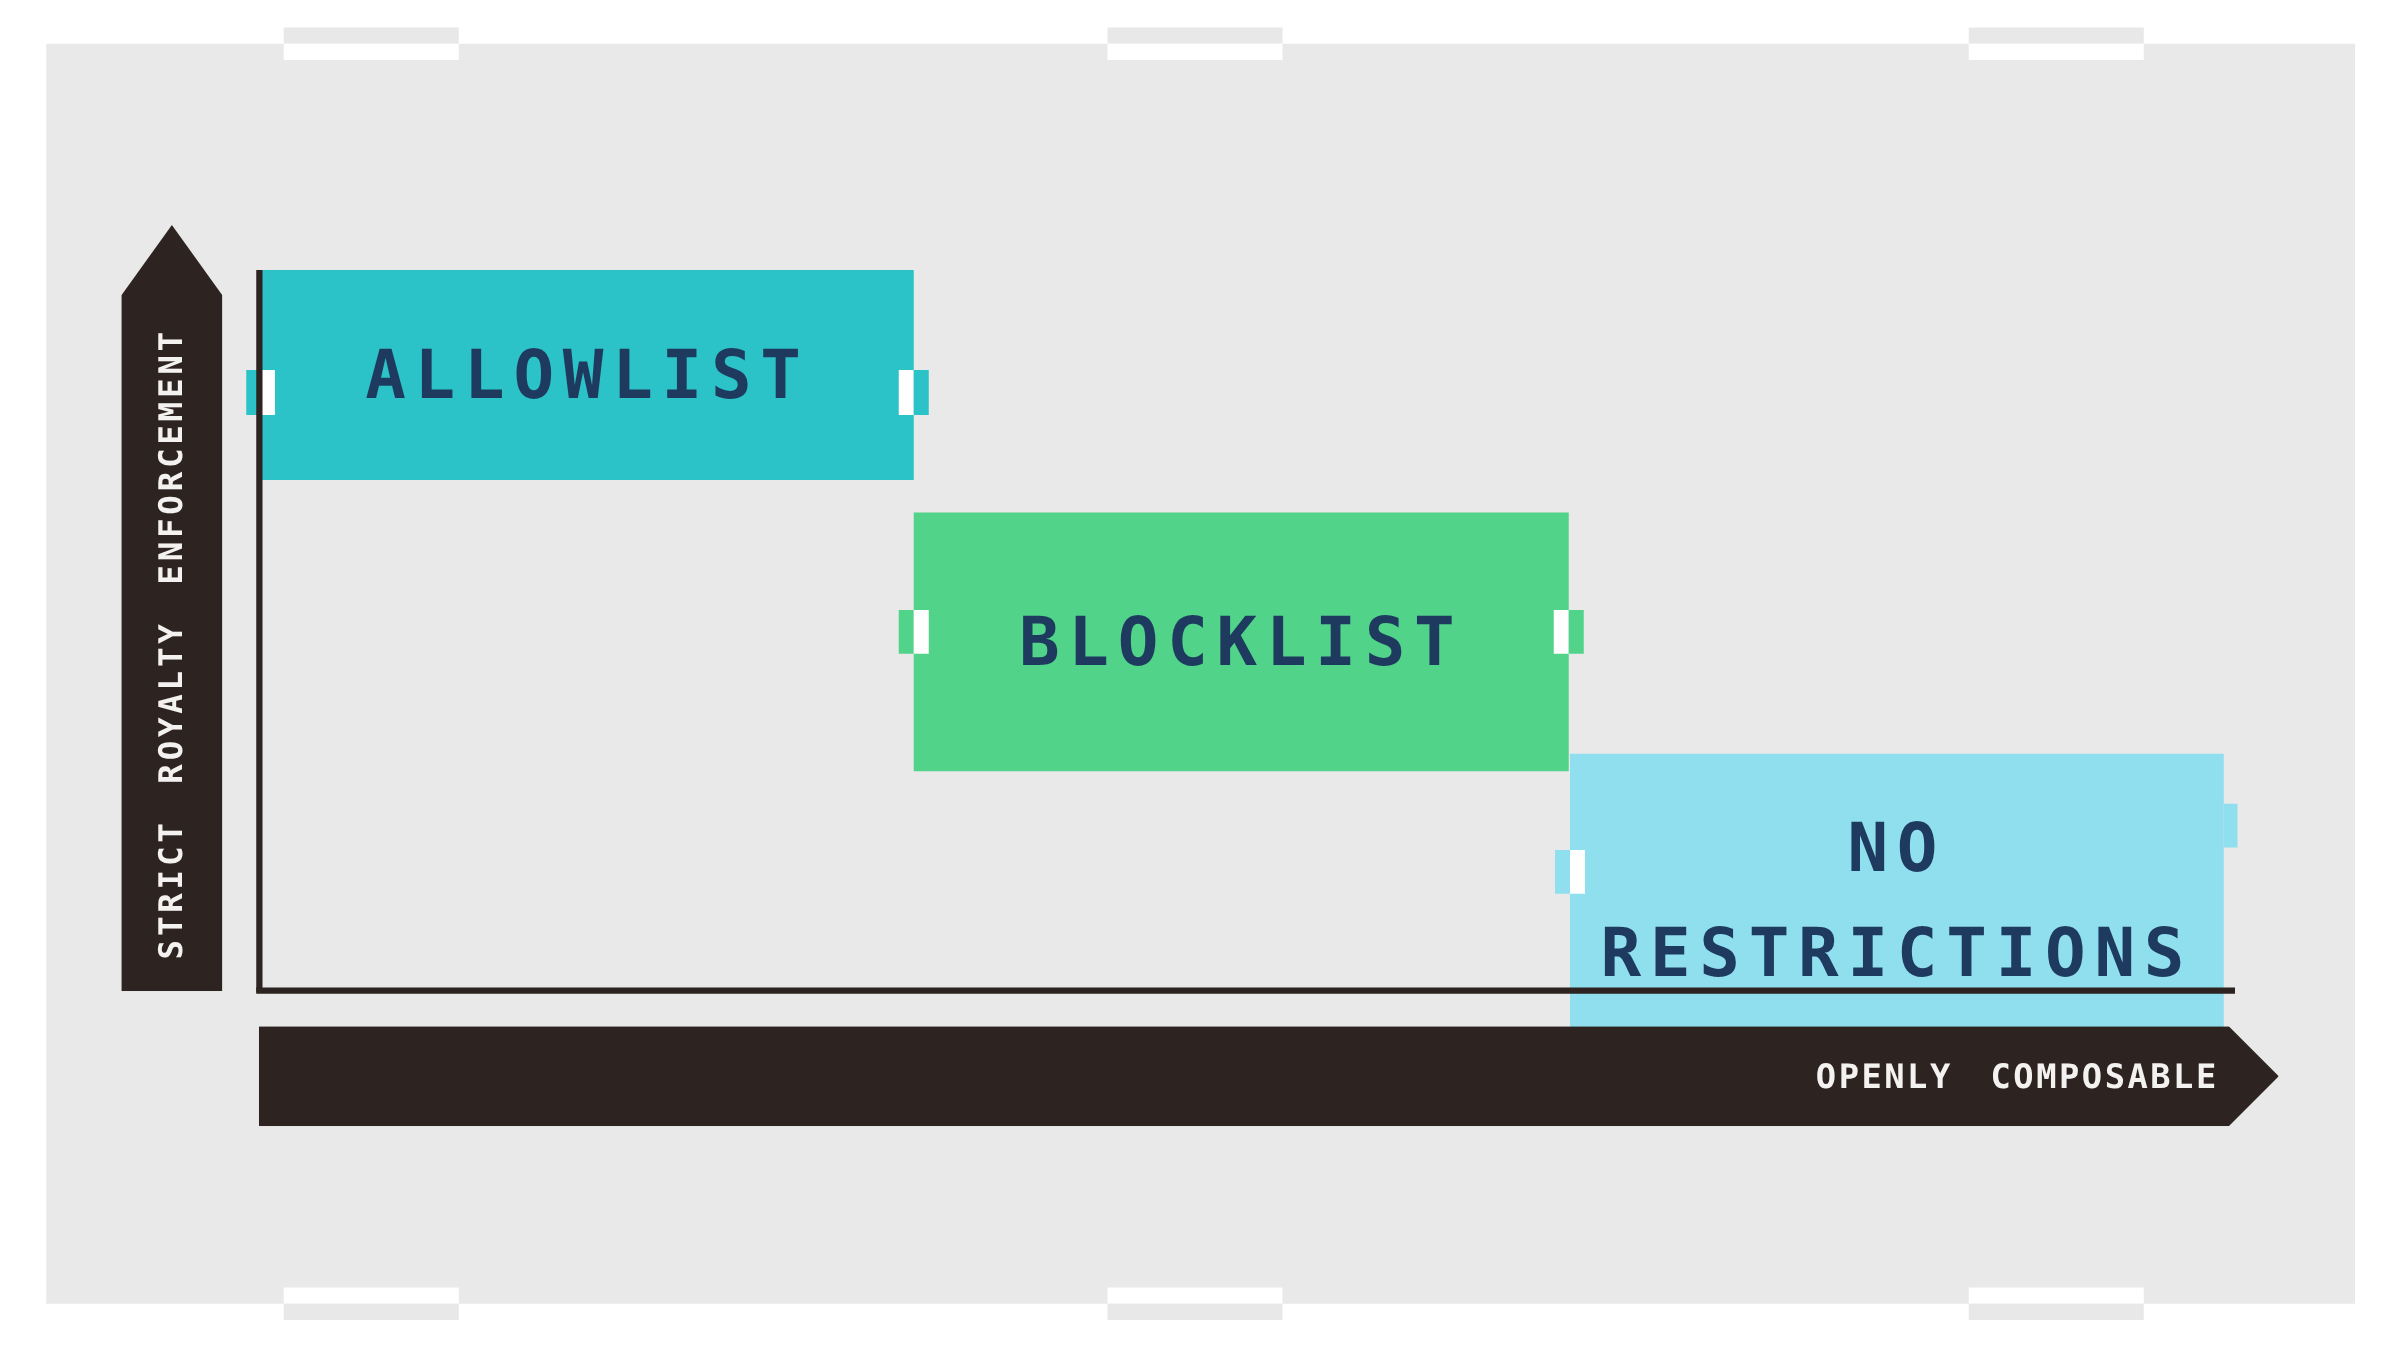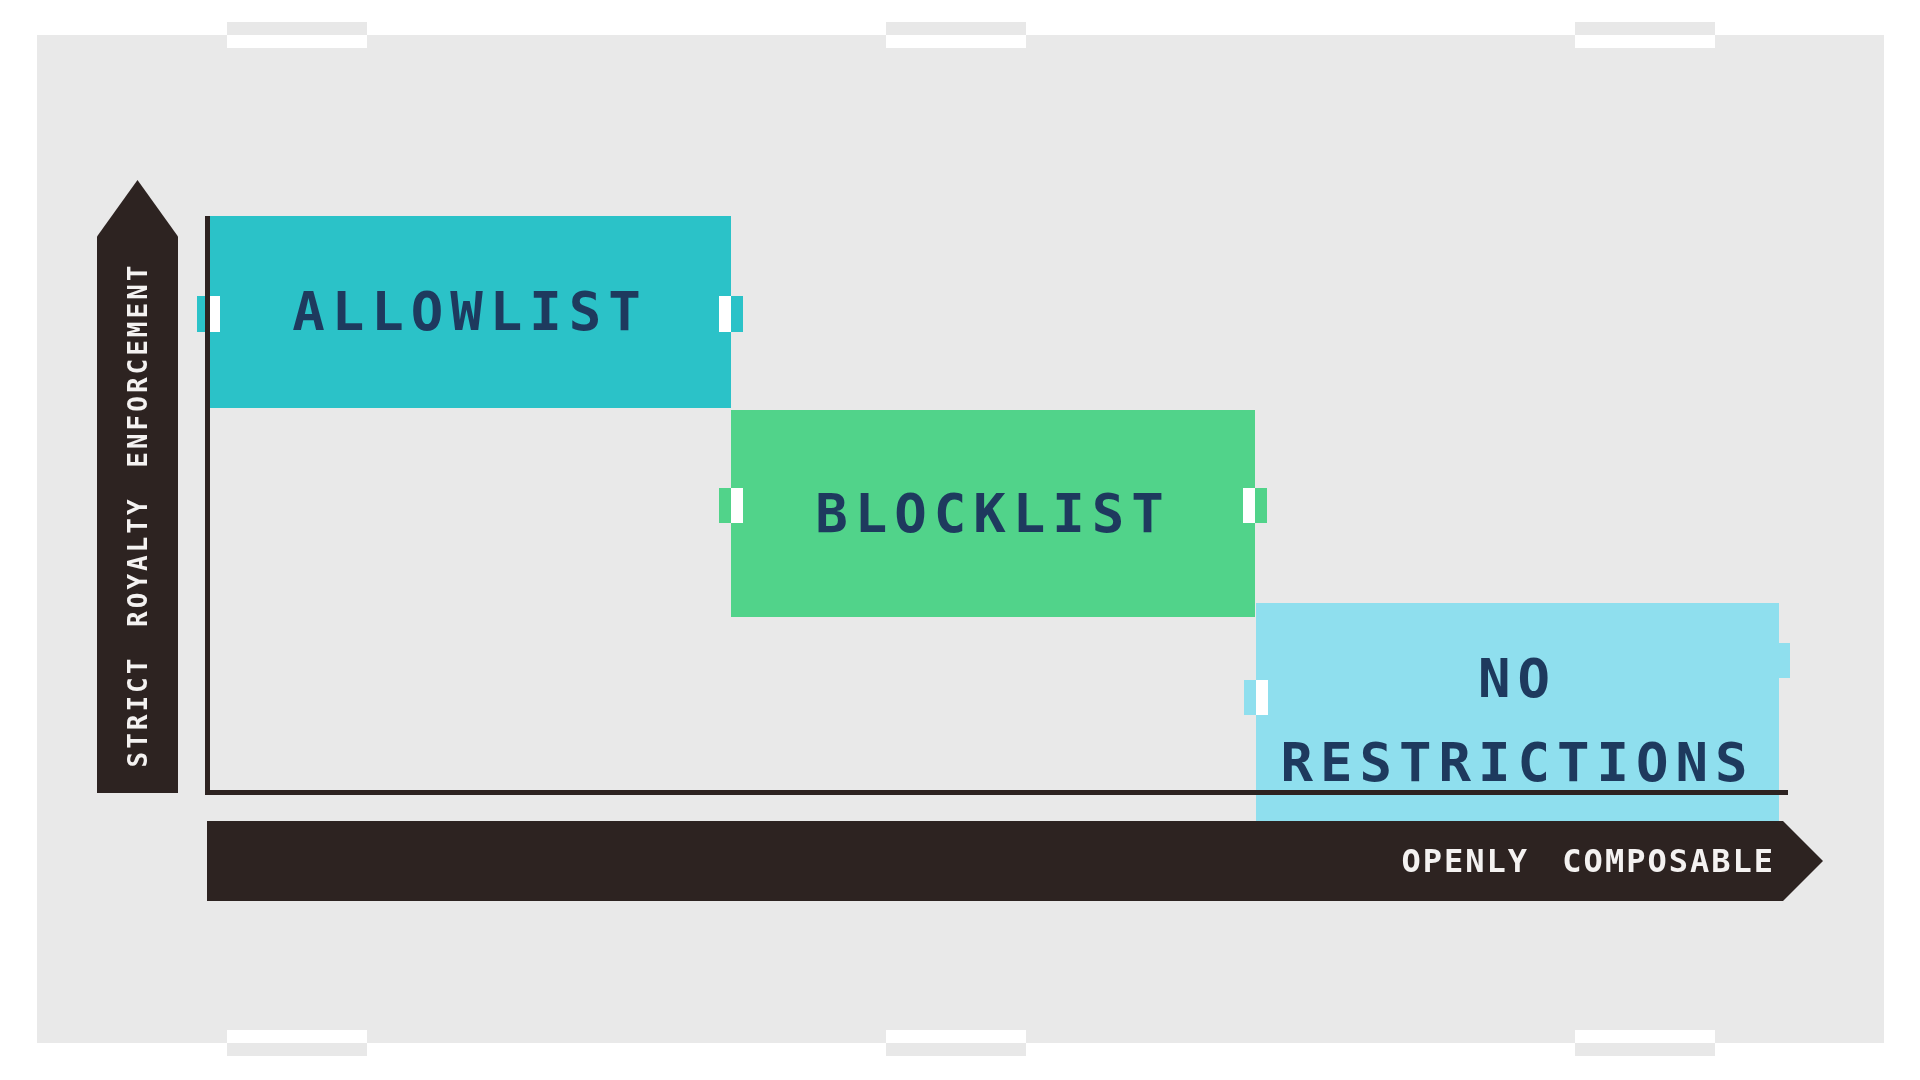--- a/index.html
+++ b/index.html
@@ -41,31 +41,31 @@
   }
 
   
   .x-arrow{
     left:207px;top:821px;width:1616px;height:80px;background:var(--dark);
     clip-path:polygon(0 0, 1576px 0, 100% 50%, 1576px 100%, 0 100%);
     display:flex;align-items:center;justify-content:flex-end;
   }
   .x-arrow span{
     padding-right:48px;white-space:nowrap;
-    color:var(--axistext);font-size:32px;font-weight:bold;
+    color:var(--axistext);font-size:27px;font-weight:bold;
     letter-spacing:2px;word-spacing:12px;
   }
 
   
   .stepbox{
     display:flex;align-items:center;justify-content:center;text-align:center;
     color:var(--navy);font-size:54px;font-weight:bold;letter-spacing:7px;
     line-height:1.55;
   }
-  .box-allowlist{left:209px;top:216px;width:522px;height:192px;background:var(--teal);}
+  .box-allowlist{left:209px;top:216px;width:522px;height:168px;background:var(--teal);}
   .box-blocklist{left:731px;top:410px;width:524px;height:207px;background:var(--green);}
   .box-norestrictions{left:1256px;top:603px;width:523px;height:236px;background:var(--blue);padding:0 20px;box-sizing:border-box;}
 
   
   .handle{width:12px;}
   .h36{height:36px;} .h35{height:35px;}
   .hw{background:#ffffff;}
   .ht{background:var(--teal);} .hg{background:var(--green);} .hb{background:var(--blue);}
   .tl-out{left:197px;top:296px;} .tl-in{left:209px;top:296px;width:11px;}
   .tr-in{left:719px;top:296px;}  .tr-out{left:731px;top:296px;}

